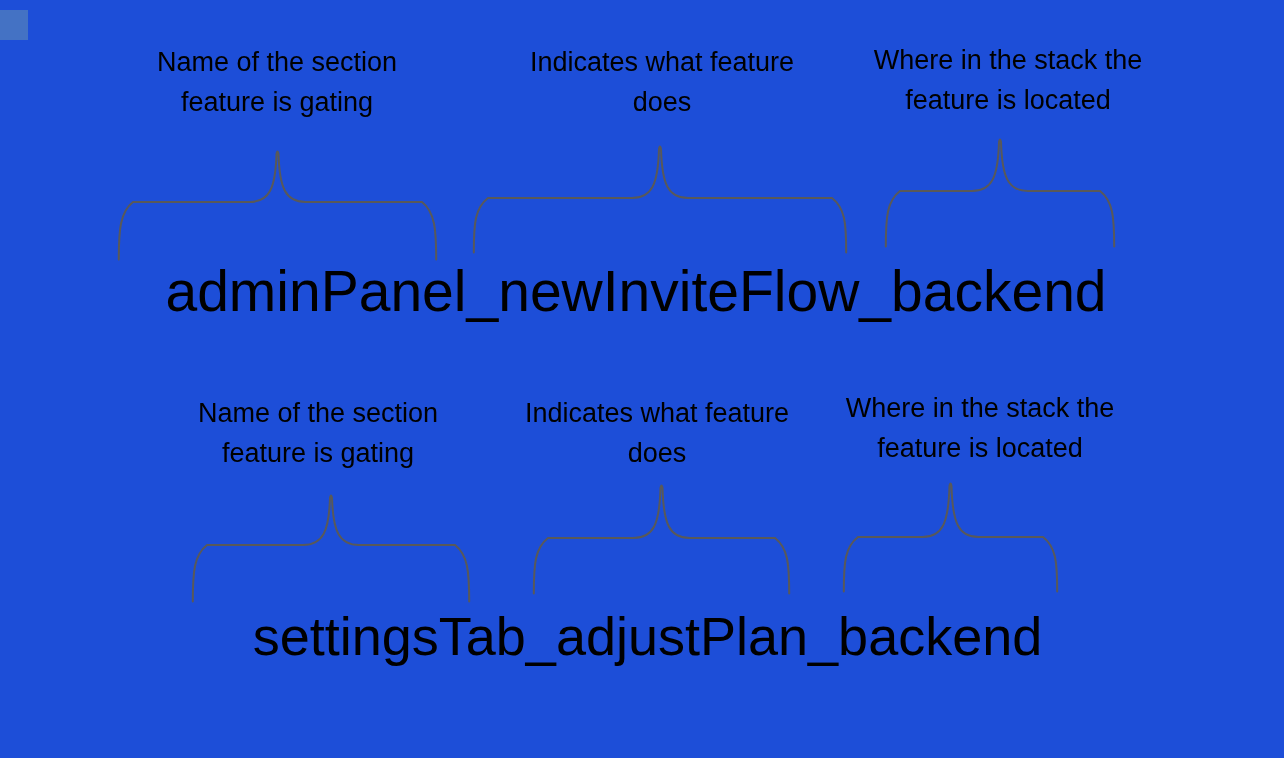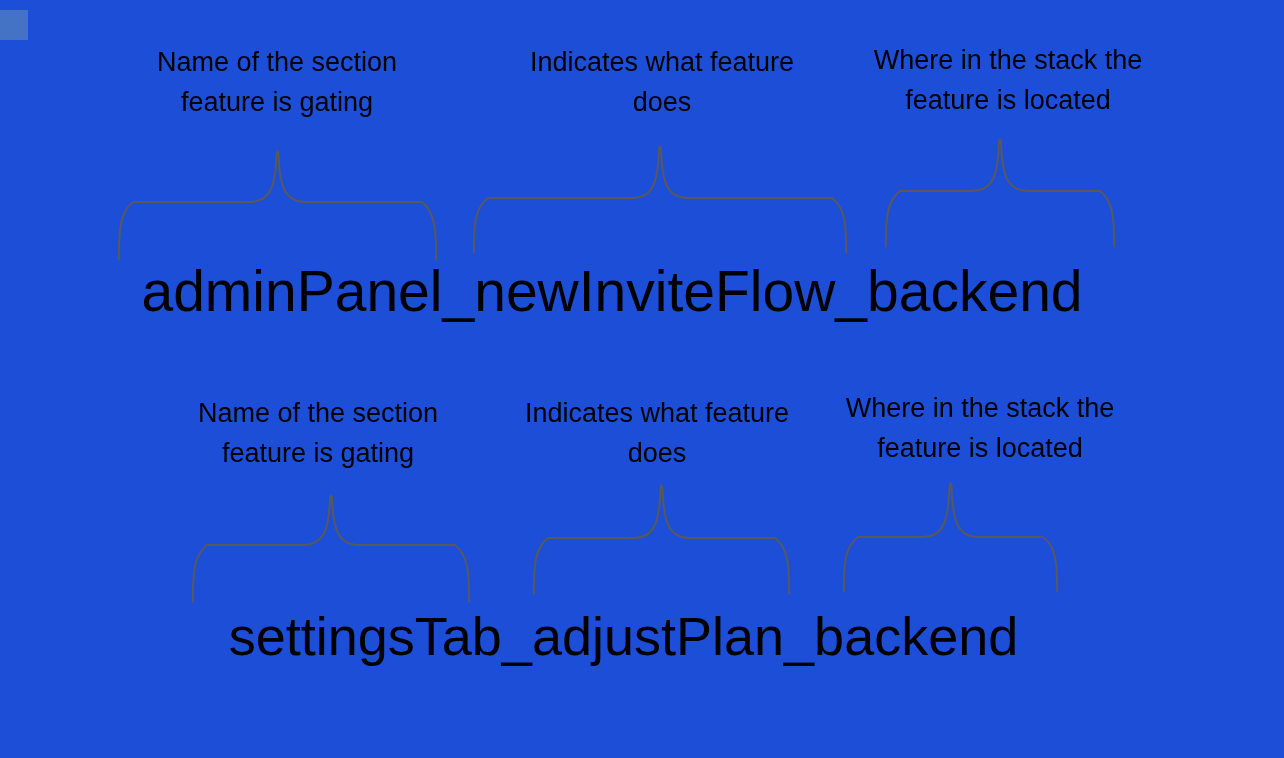--- a/index.html
+++ b/index.html
@@ -39,20 +39,21 @@
     display: block;
     overflow: visible;
   }
   .flag-name {
     position: absolute;
     left: 0;
     text-align: center;
     color: #000000;
     line-height: 1.15;
     white-space: nowrap;
+    padding-left: 24px;
   }
   .flag-name.first {
     top: 259px;
     width: 1224px;
     font-size: 57px;
   }
   .flag-name.second {
     top: 605px;
     width: 1247px;
     font-size: 54px;

